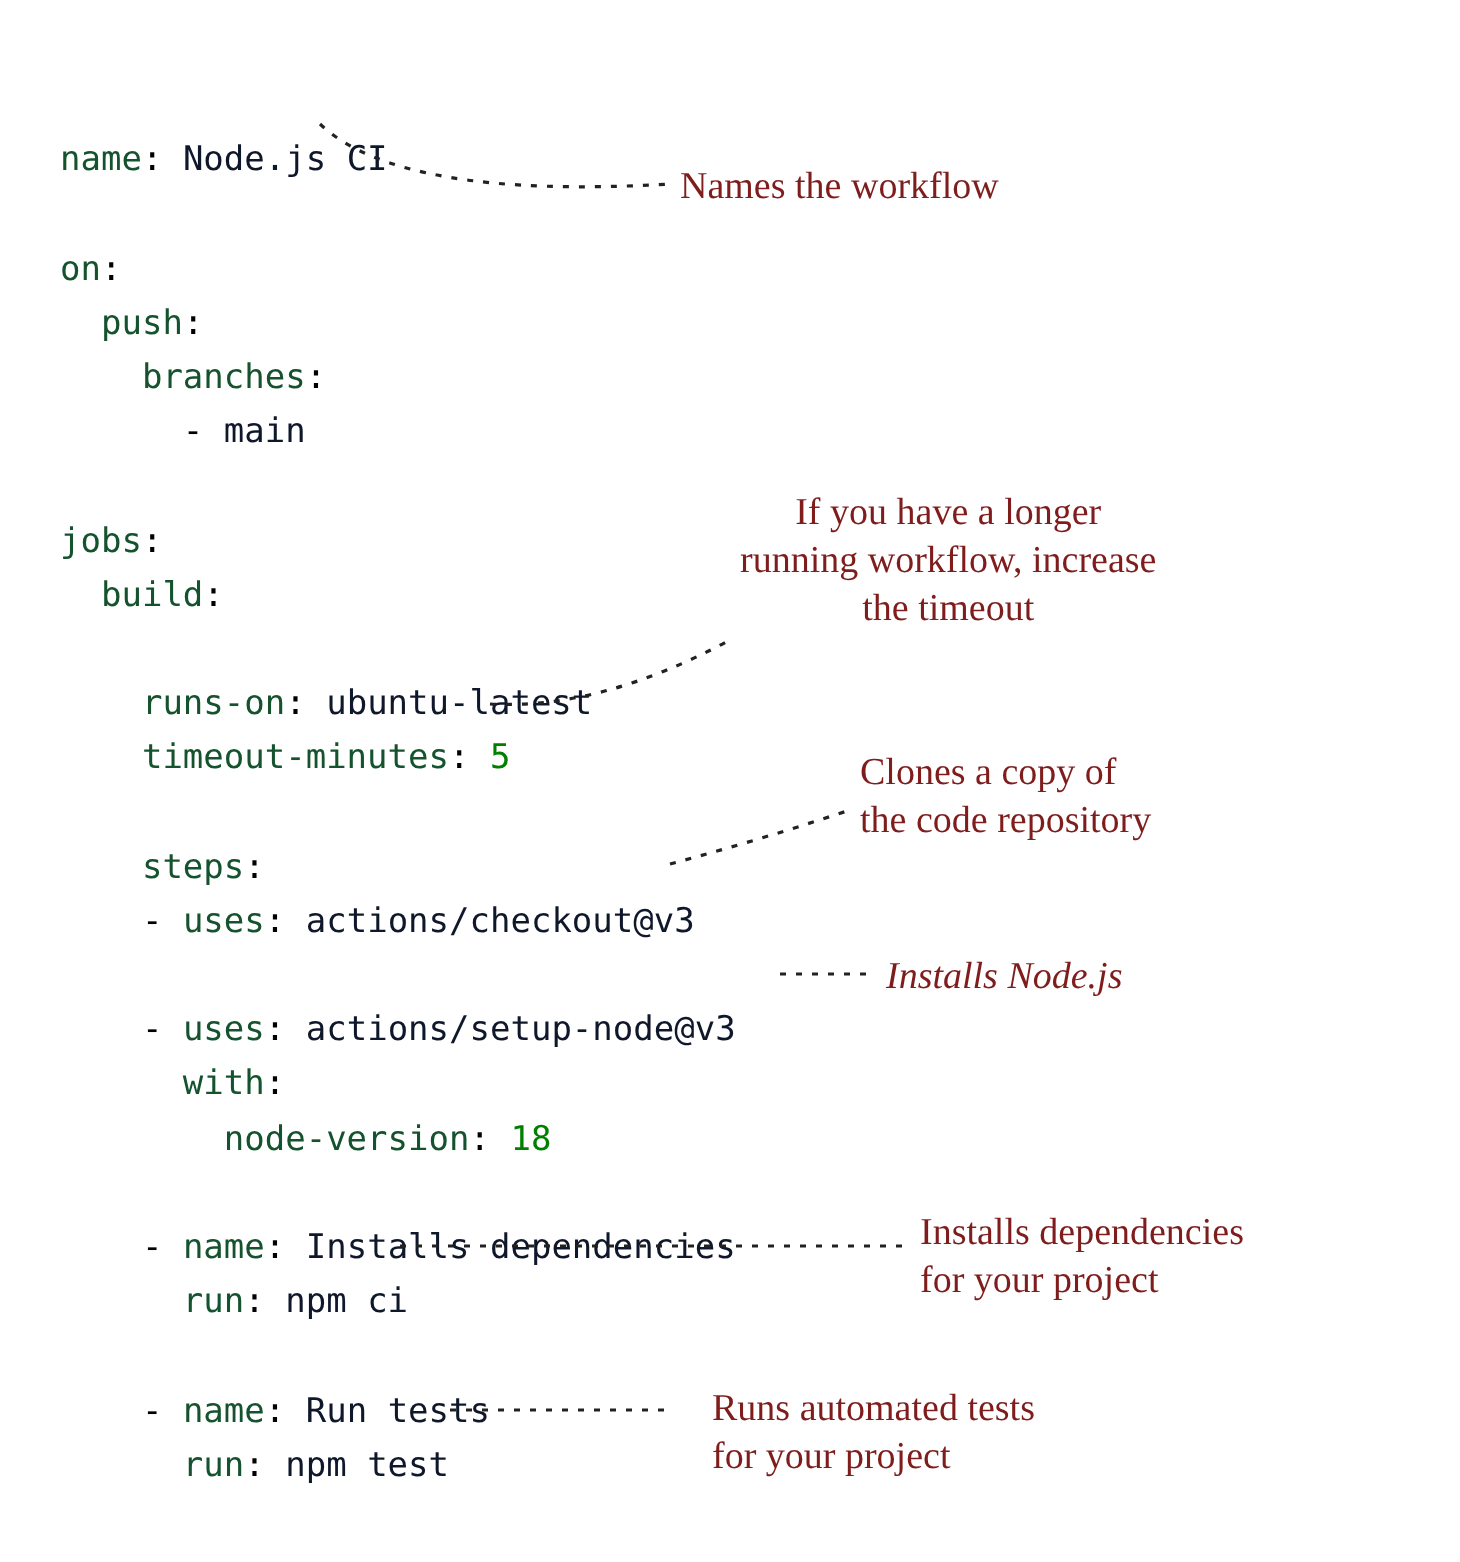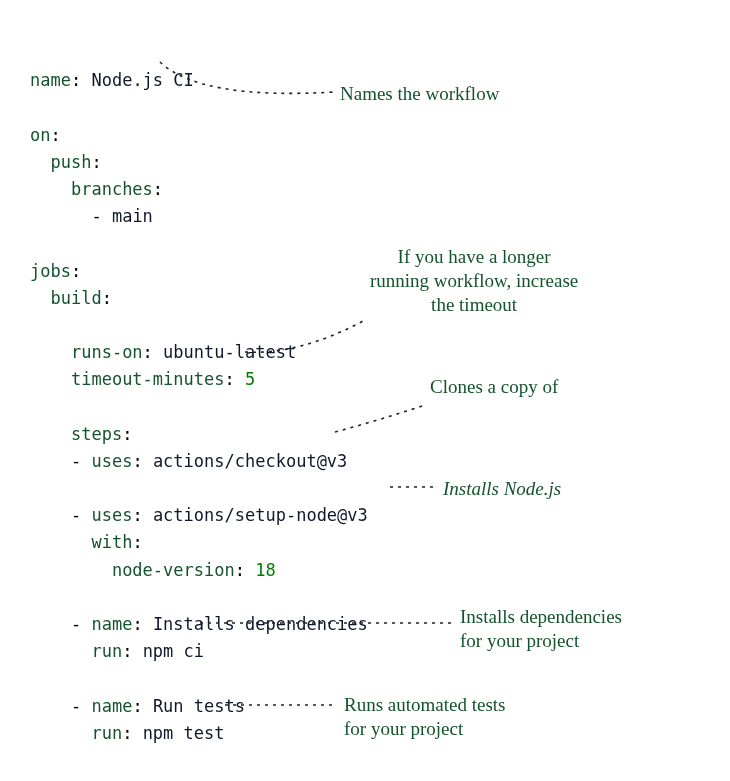--- a/index.html
+++ b/index.html
@@ -19,21 +19,21 @@
     }
     .key { color: #14532d; }
     .str { color: #0f172a; }
     .num { color: #008000; }
     .plain { color: #000; }
     .dash { color: #000; }
     .annot {
       position: absolute;
       font-family: 'Comic Sans MS', 'Segoe Script', 'Bradley Hand', cursive;
       font-size: 19px;
-      color: #14532d;
+      color: #7f1d1d;
       line-height: 1.25;
     }
     svg.connector {
       position: absolute;
       pointer-events: none;
       overflow: visible;
     }
   </style>
 </head>
 <body>
@@ -69,30 +69,31 @@
 <div class="annot" style="left:340px; top:82px;">Names the workflow</div>
 
 <div class="annot" style="left:370px; top:245px;text-align:center;">
   <span>If you have a longer</span><br>
   <span>running workflow, increase</span><br>
   <span>the timeout</span>
 </div>
 
 <div class="annot" style="left:430px; top:375px;">
   <span>Clones a copy of</span><br>
+  <span>the code repository</span>
 </div>
 
 <div class="annot" style="left:443px; top:477px;font-style:italic;">Installs Node.js</div>
 
 <div class="annot" style="left:460px; top:605px;">
   <span>Installs dependencies</span><br>
   <span>for your project</span>
 </div>
 
-<div class="annot" style="left:344px; top:693px;">
+<div class="annot" style="left:356px; top:693px;">
   <span>Runs automated tests</span><br>
   <span>for your project</span>
 </div>
 
 <svg class="connector" style="left:0; top:0; width:730px; height:781px;">
 
   <path d="M 160 62 Q 200 100 335 92" stroke="#222" stroke-width="1.6" fill="none" stroke-dasharray="3 5"></path>
 
   <path d="M 245 352 Q 300 355 365 320" stroke="#222" stroke-width="1.6" fill="none" stroke-dasharray="3 5"></path>
 

